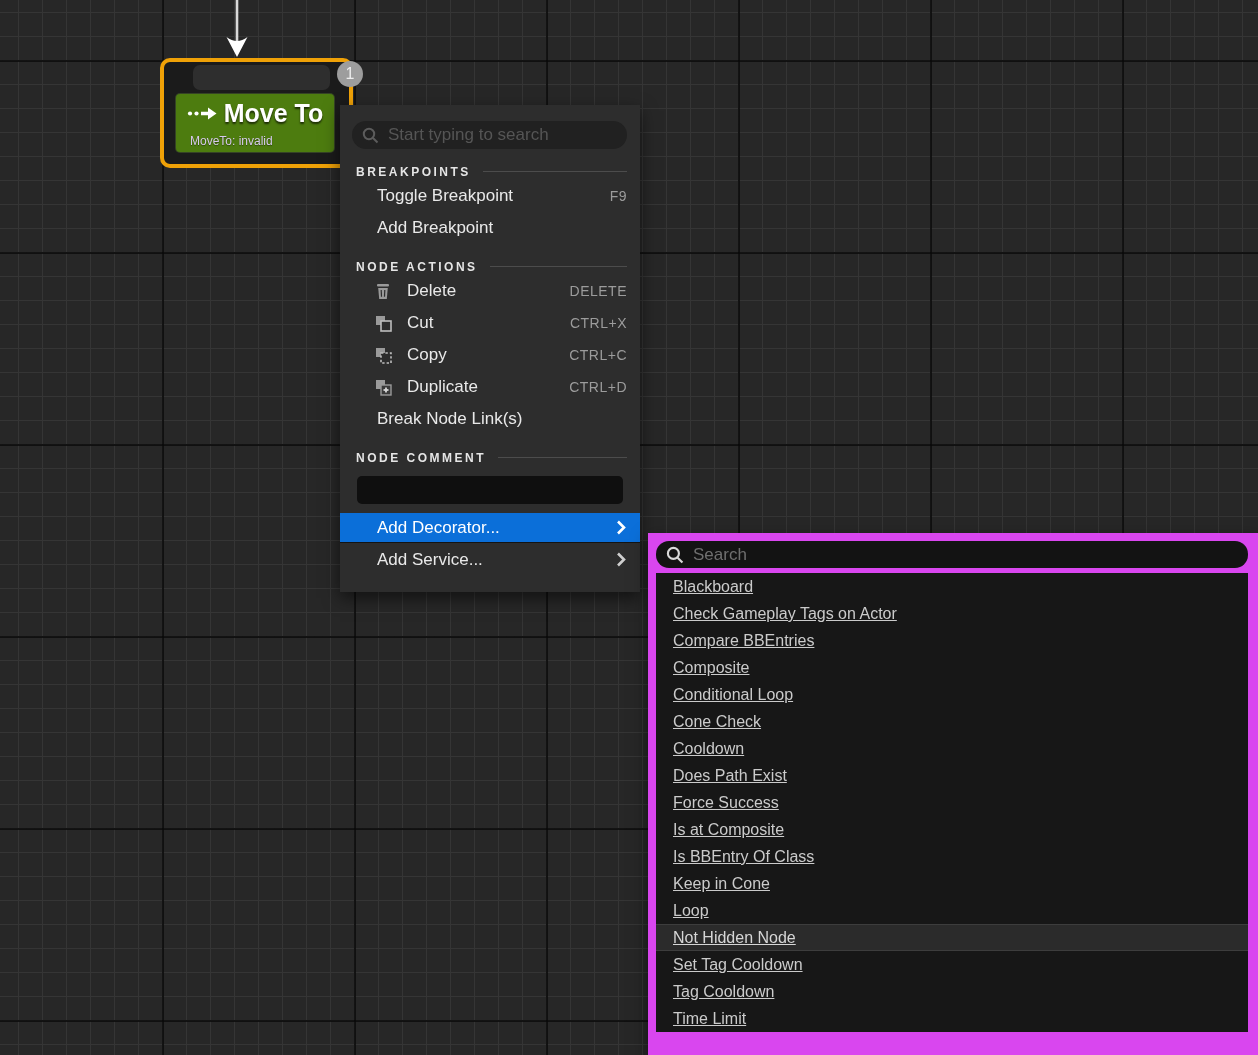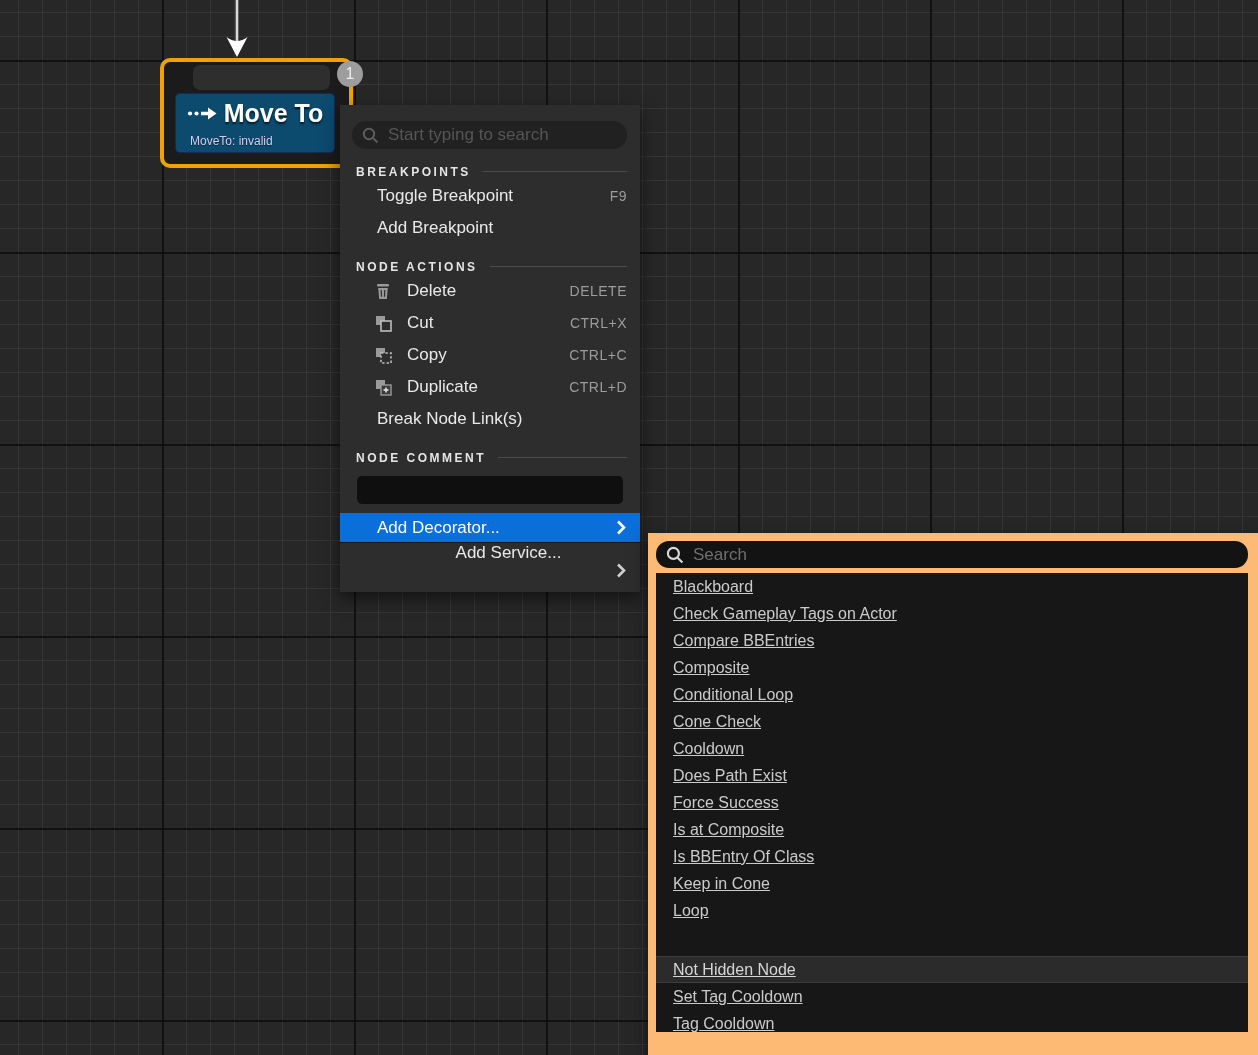--- a/index.html
+++ b/index.html
@@ -29,21 +29,21 @@
     position:absolute; left:29px; top:3px; width:137px; height:25px;
     background:#2e2e2e; border-radius:7px;
   }
   .node-badge {
     position:absolute; left:173px; top:-1px; width:26px; height:26px;
     background:#9d9d9d; border-radius:50%; color:#ededed;
     font-size:16px; line-height:26px; text-align:center;
   }
   .node-body {
     position:absolute; left:11px; top:31px; width:160px; height:60px;
-    background:#0c4a6e; border-radius:5px; border:1px solid rgba(30,10,60,.5);
+    background:#4d7c0f; border-radius:5px; border:1px solid rgba(30,10,60,.5);
     overflow:hidden;
   }
   .node-title-row { display:flex; align-items:center; justify-content:center; gap:7px; height:36px; padding-top:2px; }
   .node-title {
     color:#ffffff; font-size:25px; font-weight:bold;
     text-shadow:0 2px 2px rgba(0,0,0,.65);
     white-space:nowrap;
   }
   .node-subtitle {
     color:#d7cbec; font-size:12px; padding-left:14px; line-height:22px;
@@ -81,43 +81,42 @@
   .comment-input {
     display:block; margin:10px 17px 9px 17px; width:266px; height:28px;
     background:#0f0f0f; border:none; outline:none; border-radius:5px;
     color:#dddddd; font-size:15px; padding:0 8px; font-family:"Liberation Sans", sans-serif;
   }
   .mi-sub { height:30px; display:flex; align-items:center; padding-left:37px; }
   .mi-sub .chev { margin-left:auto; margin-right:14px; color:#cfcfcf; display:flex; }
   .mi-sub.highlight { background:#0b6fd9; border-bottom:1px solid #141414; }
   .mi-sub.highlight .mi-label { color:#ffffff; }
   .mi-sub.highlight .chev { color:#ffffff; }
-  .mi-sub.service { height:33px;flex-direction:column; }
+  .mi-sub.service { height:33px; }
 
   
   .submenu {
     position:absolute; left:648px; top:533px; width:610px; height:522px;
-    background:#fdba74; z-index:11; box-shadow:0 6px 16px rgba(0,0,0,.5);
+    background:#d946ef; z-index:11; box-shadow:0 6px 16px rgba(0,0,0,.5);
   }
   .submenu .search-pill {
     margin:8px 10px 5px 8px; height:27px; background:#131313; border-radius:13px; color:#d9d9d9;
   }
   .submenu .search-pill input::placeholder { color:#6f6f6f; }
   .submenu-list {
     margin:0 10px 0 8px; background:#171717; height:459px; overflow:hidden;
   }
   .sub-item {
     height:27px; line-height:27px; padding-left:17px;
     color:#cbcbcb; font-size:16px; white-space:nowrap; cursor:default;text-decoration:underline;
   }
   .sub-item.highlight {
     background:#2b2b2b;
     box-shadow:inset 0 1px 0 #3d3d3d, inset 0 -1px 0 #3d3d3d;
     color:#d6d6d6;
-    margin-top:32px;
   }
 </style>
 </head>
 <body>
 
 <svg class="wire" width="30" height="60" viewBox="0 0 30 60">
   <line x1="15" y1="0" x2="15" y2="41" stroke="#d9d9d9" stroke-width="2.6"></line>
   <path d="M15 57 L4.5 37 Q15 45 25.5 37 Z" fill="#ffffff"></path>
 </svg>
 

